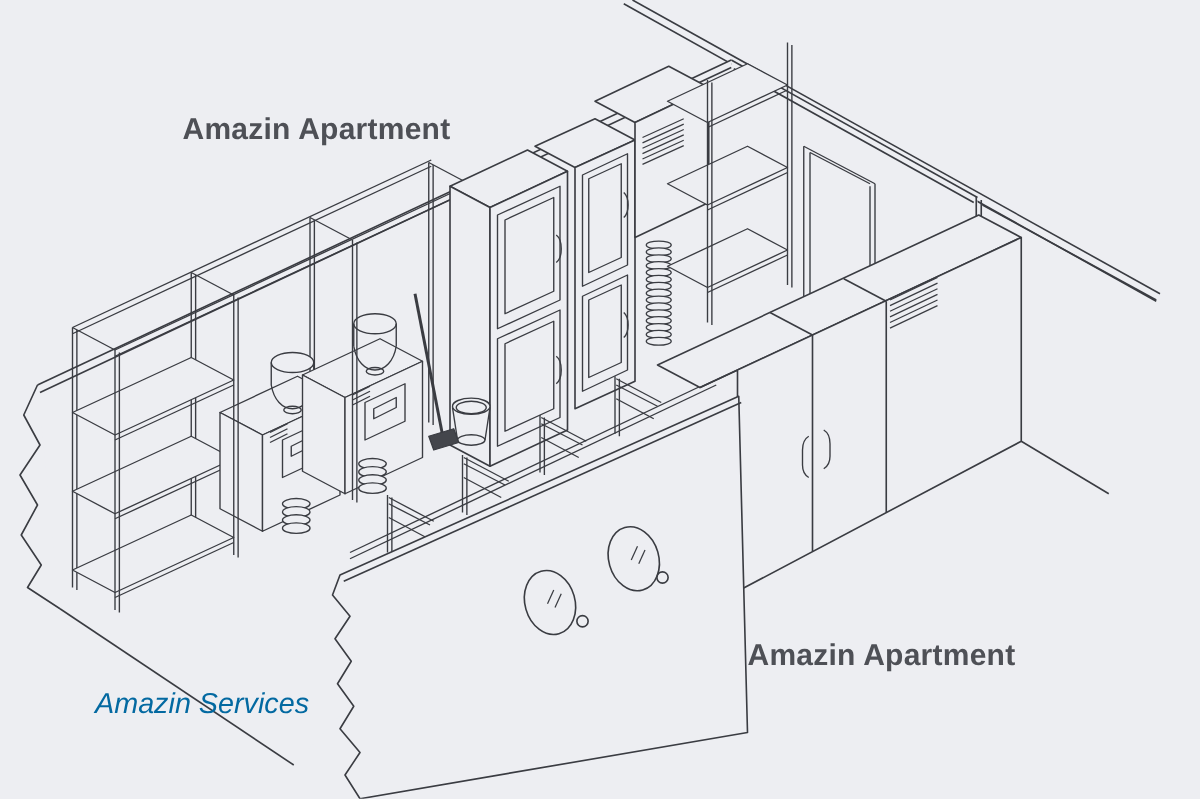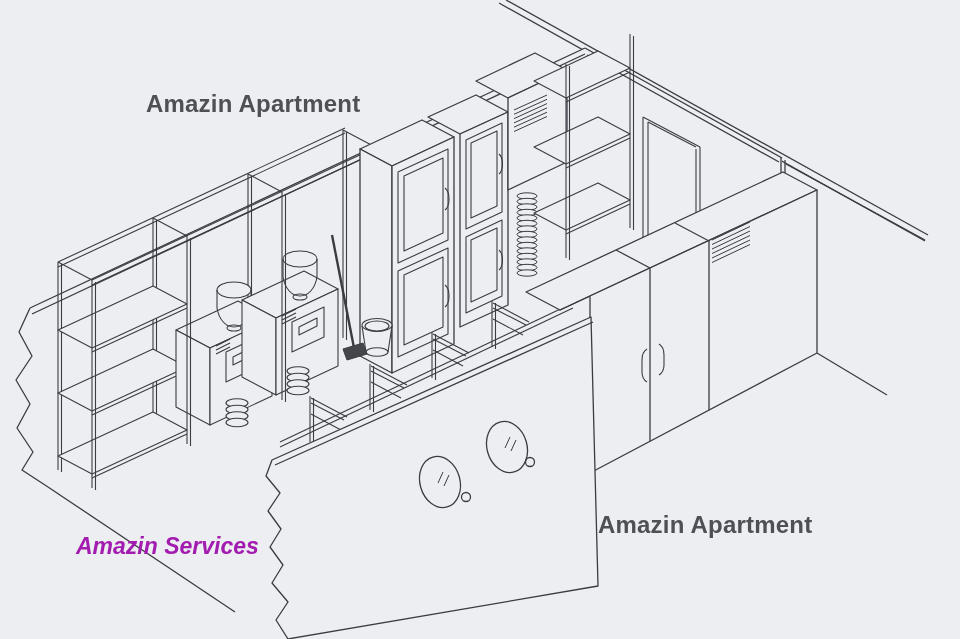--- a/index.html
+++ b/index.html
@@ -5,21 +5,21 @@
   html,body{margin:0;padding:0;}
   body{
     width:960px;height:639px;position:relative;overflow:hidden;
     background:#edeef2;
     font-family:"Liberation Sans", sans-serif;
   }
   .stage{position:absolute;left:0;top:0;width:960px;height:639px;}
   svg{display:block;}
   .label{position:absolute;white-space:nowrap;}
   .label-bold{font-weight:700;font-size:24px;color:#4e5056;letter-spacing:.2px;}
-  .label-italic{font-style:italic;font-weight:700;font-size:23px;color:#a21caf;}
+  .label-italic{font-style:italic;font-weight:400;font-size:23px;color:#0369a1;margin-top:16px;}
   #label-apartment-top{left:146px;top:90px;}
   #label-services{left:76px;top:533px;}
   #label-apartment-bottom{left:598px;top:511px;}
 </style>
 </head>
 <body>
 
 <div class="stage">
 <svg width="960" height="639" viewBox="0 0 960 639">
   <g fill="none" stroke="#3a3c42" stroke-width="1.3" stroke-linejoin="round" stroke-linecap="butt">

